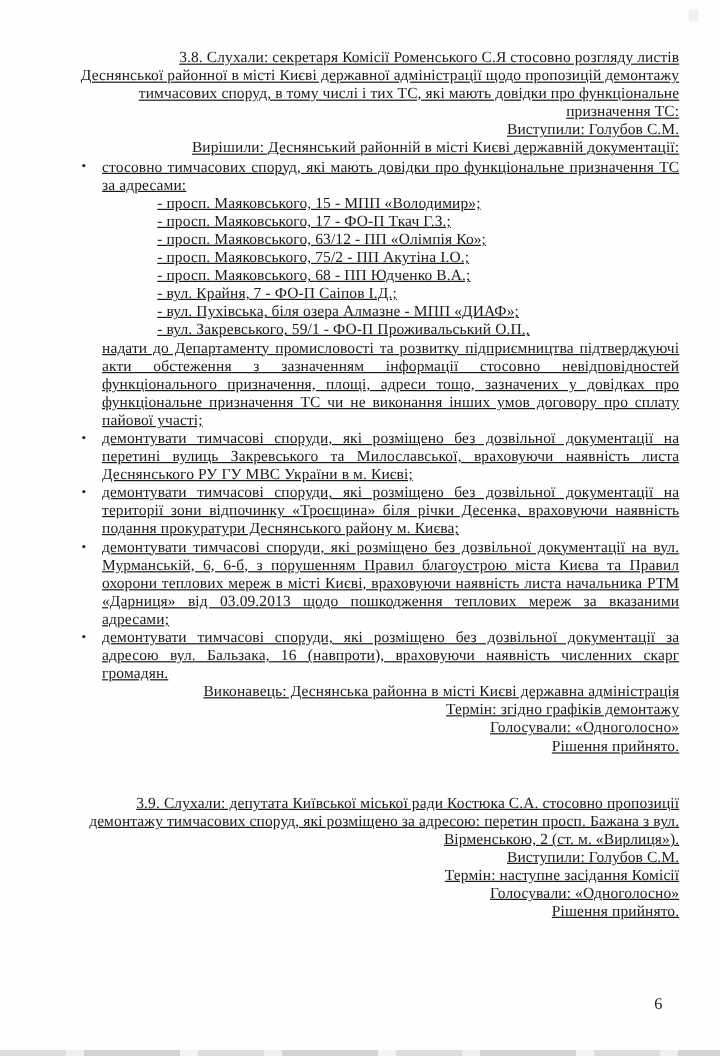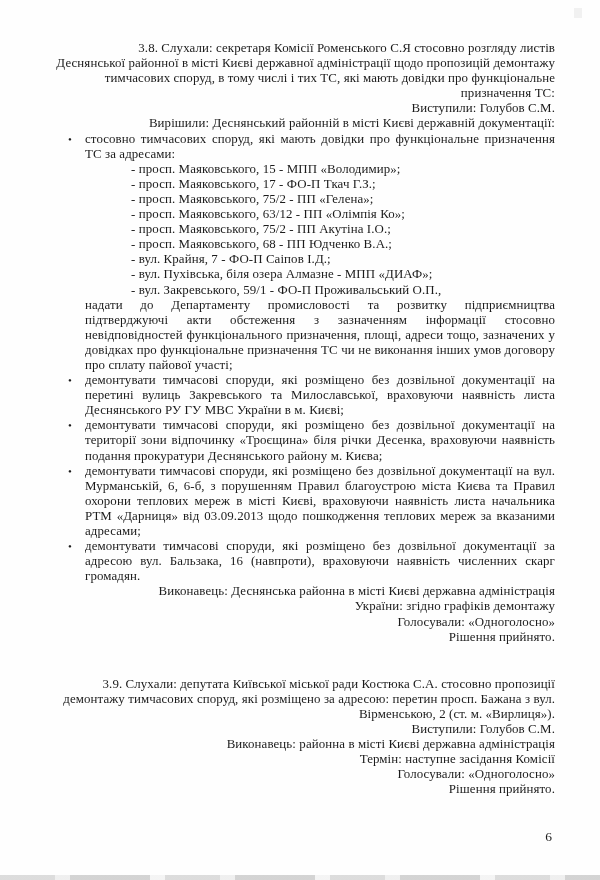--- a/index.html
+++ b/index.html
@@ -18,24 +18,25 @@
   .page {
     position: relative;
     width: 600px;
     height: 880px;
     background: #fefefe;
   }
   .content {
     position: absolute;
     top: 41px;
     left: 45px;
-    right: 45px;
+    right: 34px;
     font-size: 12.9px;
     line-height: 15.1px;
     letter-spacing: 0.1px;
+    text-decoration: underline;
   }
   p { margin: 0; }
   .jpara {
     text-align: justify;
     text-justify: inter-word;
   }
   .first-indent { text-indent: 45px; text-align: right; }
   .bullet-list { margin: 0; }
   .bullet-item {
     position: relative;
@@ -94,21 +95,20 @@
       <p class="first-indent">Вирішили: Деснянський районній в місті Києві державній документації:</p>
 
       <div class="bullet-list">
 
         <div class="bullet-item">
           <span class="bullet-marker">•</span>
           <div class="bullet-body">
             <p class="jpara">стосовно тимчасових споруд, які мають довідки про функціональне призначення ТС за адресами:</p>
             <p class="addr">- просп. Маяковського, 15 - МПП «Володимир»;</p>
             <p class="addr">- просп. Маяковського, 17 - ФО-П Ткач Г.З.;</p>
-            <p class="addr">- просп. Маяковського, 75/2 - ПП «Гелена»;</p>
             <p class="addr">- просп. Маяковського, 63/12 - ПП «Олімпія Ко»;</p>
             <p class="addr">- просп. Маяковського, 75/2 - ПП Акутіна І.О.;</p>
             <p class="addr">- просп. Маяковського, 68 - ПП Юдченко В.А.;</p>
             <p class="addr">- вул. Крайня, 7 - ФО-П Саіпов І.Д.;</p>
             <p class="addr">- вул. Пухівська, біля озера Алмазне - МПП «ДИАФ»;</p>
             <p class="addr">- вул. Закревського, 59/1 - ФО-П Проживальський О.П.,</p>
             <p class="jpara">надати до Департаменту промисловості та розвитку підприємництва підтверджуючі акти обстеження з зазначенням інформації стосовно невідповідностей функціонального призначення, площі, адреси тощо, зазначених у довідках про функціональне призначення ТС чи не виконання інших умов договору про сплату пайової участі;</p>
           </div>
         </div>
 
@@ -136,29 +136,28 @@
         <div class="bullet-item">
           <span class="bullet-marker">•</span>
           <div class="bullet-body">
             <p class="jpara">демонтувати тимчасові споруди, які розміщено без дозвільної документації за адресою вул. Бальзака, 16 (навпроти), враховуючи наявність численних скарг громадян.</p>
           </div>
         </div>
 
       </div>
 
       <p class="first-indent">Виконавець: Деснянська районна в місті Києві державна адміністрація</p>
-      <p class="first-indent">України: згідно графіків демонтажу</p>
+      <p class="first-indent">Термін: згідно графіків демонтажу</p>
       <p class="first-indent">Голосували: «Одноголосно»</p>
       <p class="first-indent">Рішення прийнято.</p>
     </div>
 
     <div class="section section-39">
       <p class="jpara first-indent">3.9. Слухали: депутата Київської міської ради Костюка С.А. стосовно пропозиції демонтажу тимчасових споруд, які розміщено за адресою: перетин просп. Бажана з вул. Вірменською, 2 (ст. м. «Вирлиця»).</p>
       <p class="first-indent">Виступили: Голубов С.М.</p>
-      <p class="first-indent">Виконавець: районна в місті Києві державна адміністрація</p>
       <p class="first-indent">Термін: наступне засідання Комісії</p>
       <p class="first-indent">Голосували: «Одноголосно»</p>
       <p class="first-indent">Рішення прийнято.</p>
     </div>
 
   </div>
 
   <div class="page-number">6</div>
   <div class="scan-edge-bottom"></div>
 </div>

